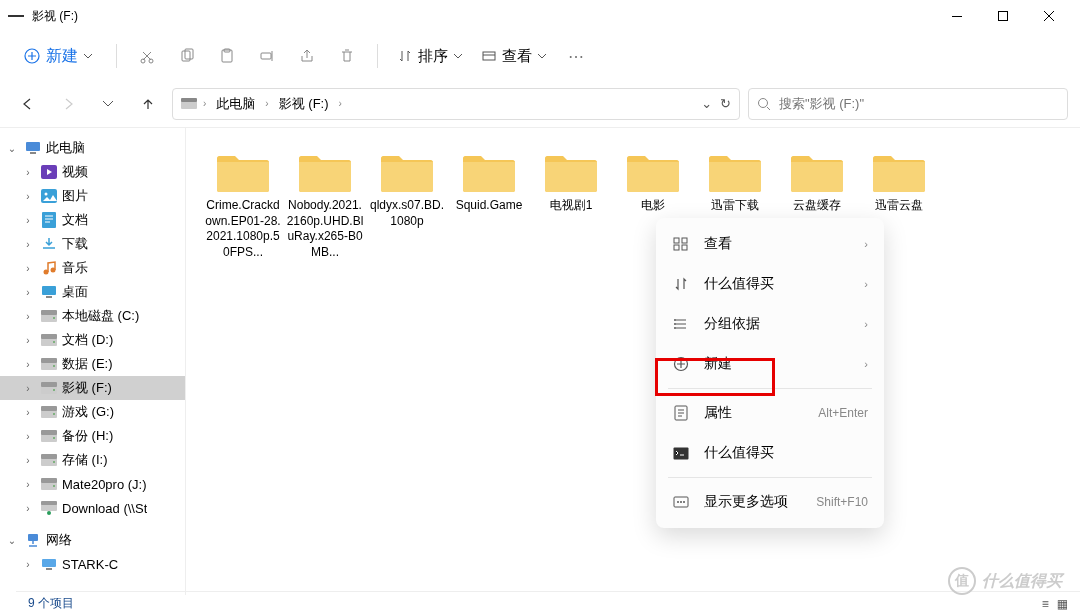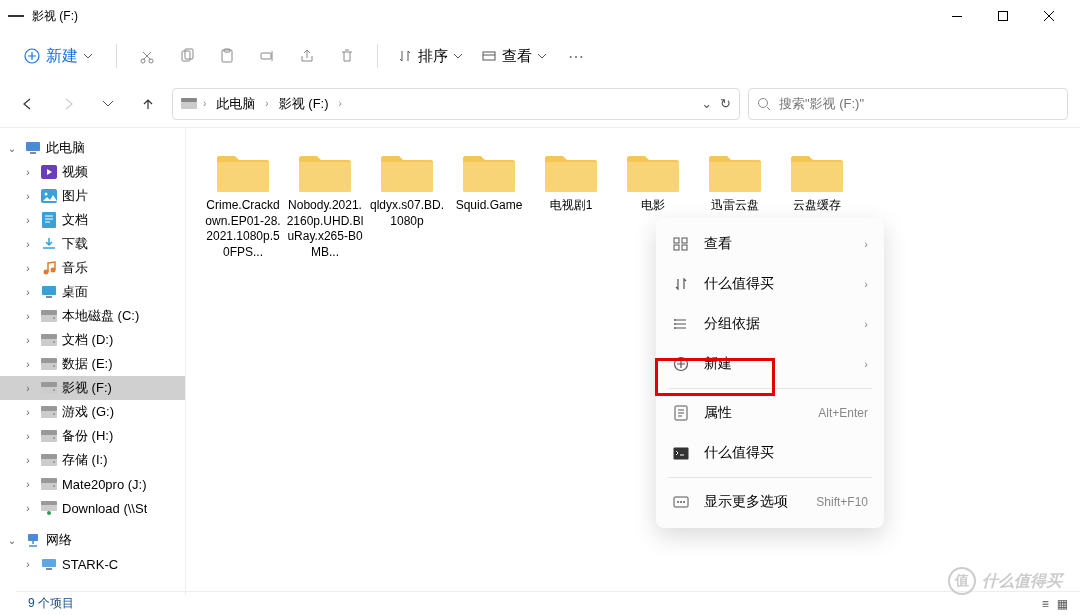--- a/index.html
+++ b/index.html
@@ -467,30 +467,39 @@
           </div>
     <div class="folder-name">电影</div>
         </div>
         <div class="folder-item">
           <div class="folder-icon-lg">
             <svg width="56" height="44" viewBox="0 0 56 44">
               <path d="M2 8c0-1 1-2 2-2h16l4 4h28c1 0 2 1 2 2v28c0 1-1 2-2 2H4c-1 0-2-1-2-2z" fill="#f5c657"></path>
               <path d="M2 12h52v28c0 1-1 2-2 2H4c-1 0-2-1-2-2z" fill="#f8d477"></path>
             </svg>
           </div>
+    <div class="folder-name">迅雷下载</div>
+        </div>
+        <div class="folder-item">
+          <div class="folder-icon-lg">
+            <svg width="56" height="44" viewBox="0 0 56 44">
+              <path d="M2 8c0-1 1-2 2-2h16l4 4h28c1 0 2 1 2 2v28c0 1-1 2-2 2H4c-1 0-2-1-2-2z" fill="#f5c657"></path>
+              <path d="M2 12h52v28c0 1-1 2-2 2H4c-1 0-2-1-2-2z" fill="#f8d477"></path>
+            </svg>
+          </div>
+    <div class="folder-name">云盘缓存</div>
+        </div>
+        <div class="folder-item">
+          <div class="folder-icon-lg">
+            <svg width="56" height="44" viewBox="0 0 56 44">
+              <path d="M2 8c0-1 1-2 2-2h16l4 4h28c1 0 2 1 2 2v28c0 1-1 2-2 2H4c-1 0-2-1-2-2z" fill="#f5c657"></path>
+              <path d="M2 12h52v28c0 1-1 2-2 2H4c-1 0-2-1-2-2z" fill="#f8d477"></path>
+            </svg>
+          </div>
     <div class="folder-name">迅雷云盘</div>
-        </div>
-        <div class="folder-item">
-          <div class="folder-icon-lg">
-            <svg width="56" height="44" viewBox="0 0 56 44">
-              <path d="M2 8c0-1 1-2 2-2h16l4 4h28c1 0 2 1 2 2v28c0 1-1 2-2 2H4c-1 0-2-1-2-2z" fill="#f5c657"></path>
-              <path d="M2 12h52v28c0 1-1 2-2 2H4c-1 0-2-1-2-2z" fill="#f8d477"></path>
-            </svg>
-          </div>
-    <div class="folder-name">云盘缓存</div>
         </div>
       </div>
   </div>
 </div>
 
 <div class="context-menu">
   <div id="ctx-items">
       <div class="ctx-item">
         <span class="ctx-icon">
           <svg width="16" height="14">

